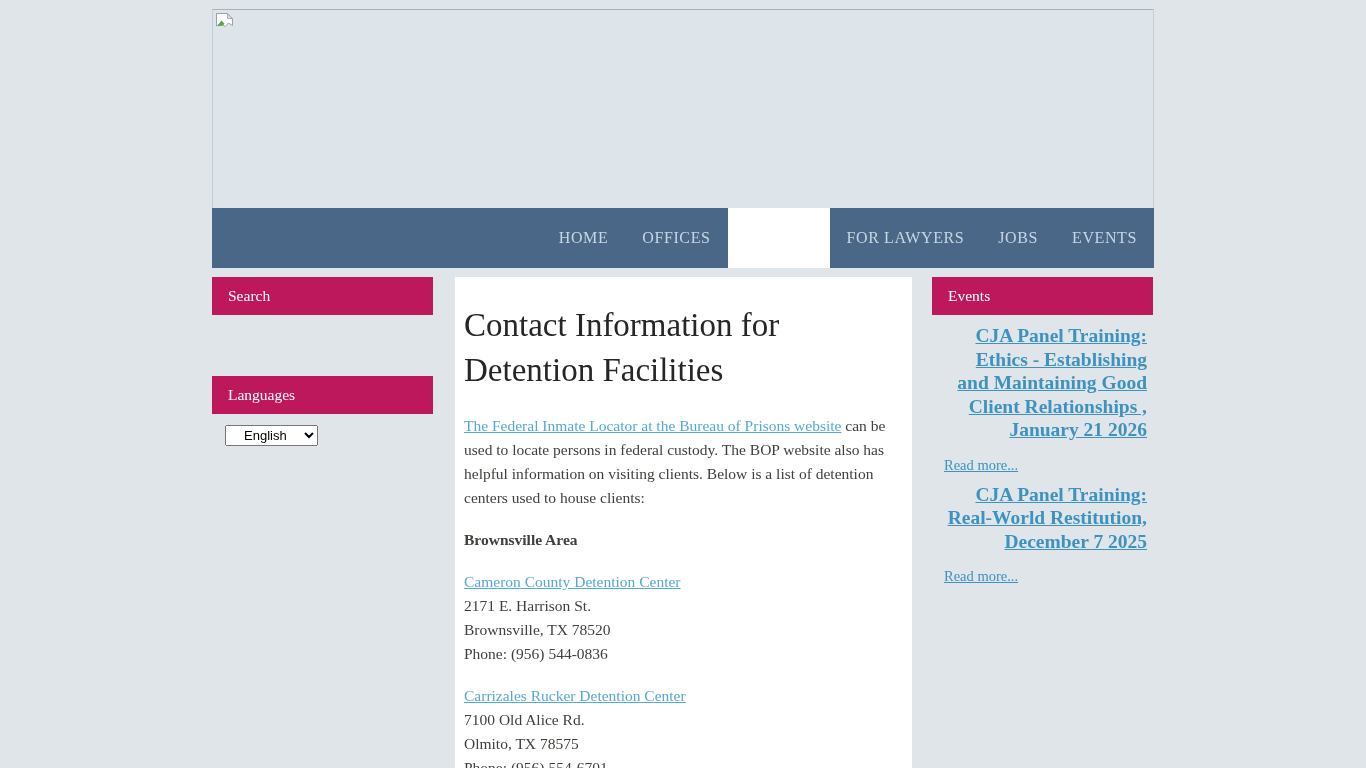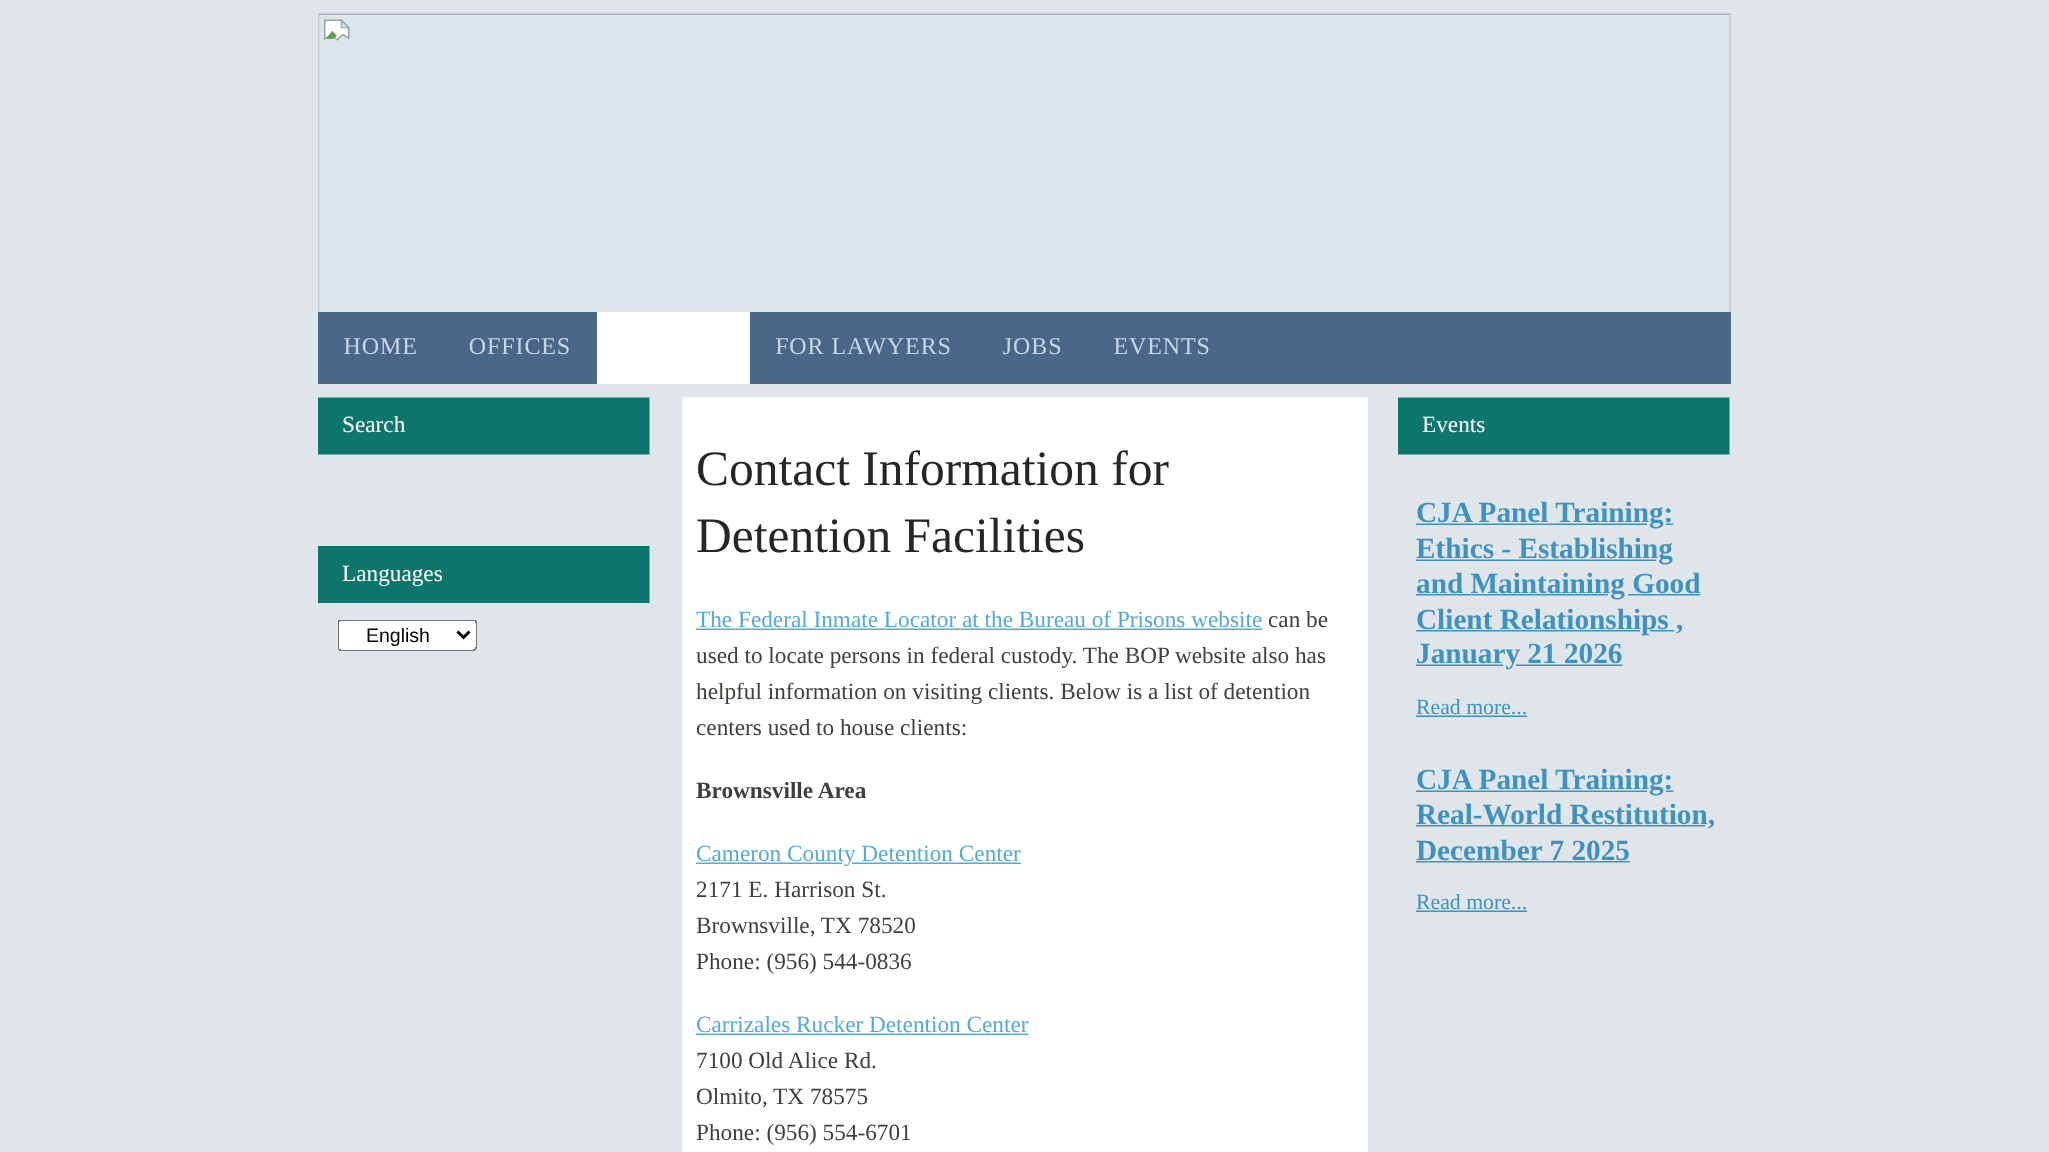--- a/index.html
+++ b/index.html
@@ -19,24 +19,25 @@
     background: #dde4ea;
     border-top: 1px solid #a9b2ba;
     border-left: 1px solid #c6cdd4;
     border-right: 1px solid #c6cdd4;
     padding: 2px 0 0 2px;
   }
   .broken-img { width: 20px; height: 21px; display: inline-block; }
 
   
   .nav {
-    height: 48px;
+    height: 60px;
     background: #4b6787;
     display: flex;
     align-items: stretch;
+    justify-content: flex-end;
   }
   .nav-item {
     display: flex; align-items: center;
     padding: 0 17px;
     color: #c7d6e4;
     font-size: 16px;
     letter-spacing: 0.6px;
     cursor: pointer;
     text-decoration: none;
   }
@@ -46,21 +47,21 @@
     background: #ffffff;
   }
 
   
   .columns { display: flex; margin-top: 9px; min-height: 498px; }
   .col-left  { width: 221px; }
   .col-main  { width: 457px; margin-left: 22px; background: #ffffff; padding: 10px 12px 10px 9px; }
   .col-right { width: 221px; margin-left: 20px; }
 
   .panel-header {
-    background: #0f766e;
+    background: #be185d;
     color: #ffffff;
     font-size: 15.5px;
     line-height: 18px;
     padding: 10px 10px 10px 16px;
   }
   .spacer-search { height: 61px; }
   .lang-select {
     margin: 11px 0 0 13px;
     font-family: "Liberation Sans", sans-serif;
     font-size: 13px;
@@ -79,21 +80,21 @@
     font-size: 15.5px;
     line-height: 24px;
     color: #403f3b;
     margin: 18px 0;
   }
   a.content-link { color: #55a9d6; text-decoration: underline; cursor: pointer; }
   .section-heading { font-weight: bold; color: #403f3b; }
   .facility { margin: 22px 0; }
 
   
-  .event { margin: 28px 0 0 0; padding: 0 6px 0 12px; }
+  .event { margin: 9px 0 0 0; padding: 0 6px 0 12px; text-align: right; }
   a.event-link {
     color: #3d92c0;
     font-weight: bold;
     font-size: 19.5px;
     line-height: 23.5px;
     text-decoration: underline;
     cursor: pointer;
     display: inline-block;
   }
   a.read-more {

